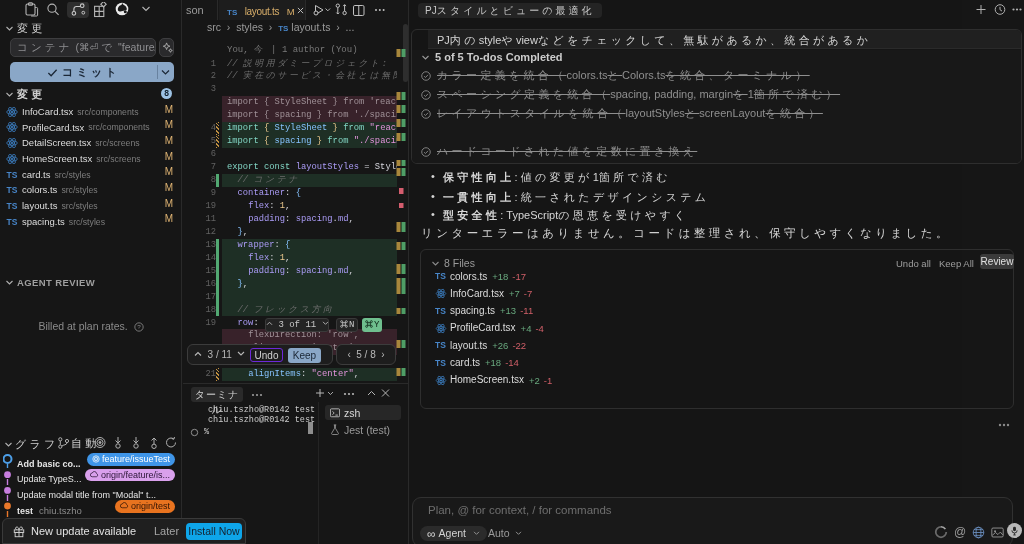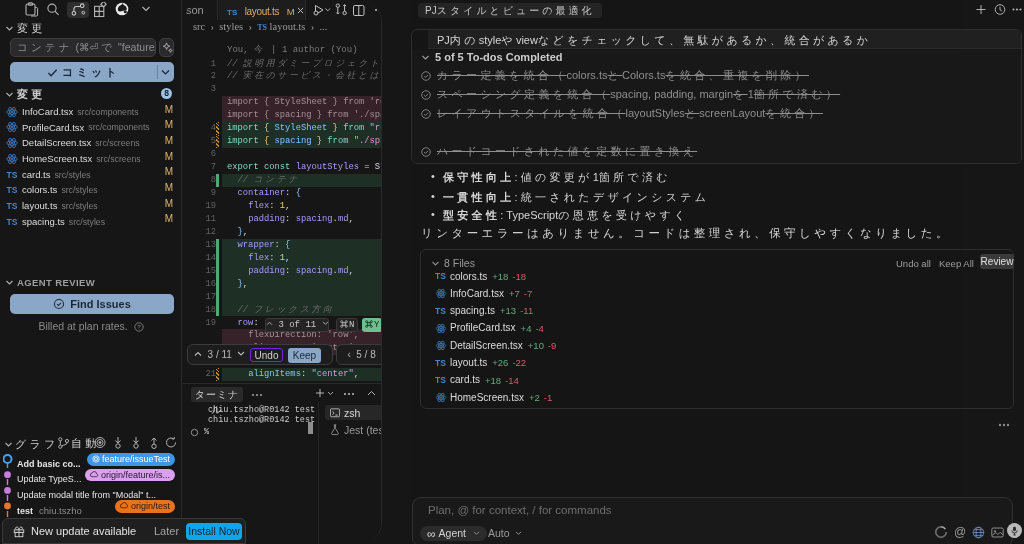--- a/index.html
+++ b/index.html
@@ -139,26 +139,20 @@
     <div class="frow"><span class="fic" style="color:#4886c9;">TS</span><span class="fname">colors.ts</span><span class="fpath">src/styles</span><span class="fm">M</span></div>
     <div class="frow"><span class="fic" style="color:#4886c9;">TS</span><span class="fname">layout.ts</span><span class="fpath">src/styles</span><span class="fm">M</span></div>
     <div class="frow"><span class="fic" style="color:#4886c9;">TS</span><span class="fname">spacing.ts</span><span class="fpath">src/styles</span><span class="fm">M</span></div>
   </div>
 
   <div class="abs" style="left:5px;top:277px;font-size:9.5px;font-weight:bold;color:#9f9f9f;letter-spacing:0.4px;">
     <svg width="9" height="9" viewBox="0 0 9 9" style="display:inline-block;vertical-align:-1px;margin-right:3px;">
         <path d="M1.5 3 l3 3 3-3" stroke="#b0b0b0" fill="none" stroke-width="1.1"></path>
       </svg>AGENT REVIEW
   </div>
-  <div class="abs" style="left:10px;top:294px;width:164px;height:20px;background:#8aa7c7;border-radius:5px;color:#1b2736;font-size:11px;font-weight:bold;text-align:center;line-height:20px;">
-    <svg width="12" height="12" viewBox="0 0 14 14" style="display:inline-block;vertical-align:-2px;margin-right:5px;" fill="none" stroke="#1b2736" stroke-width="1.2">
-        <circle cx="7" cy="7" r="5.3"></circle>
-        <path d="M4.8 7.2 l1.6 1.6 2.9-3.2"></path>
-      </svg>Find Issues
-  </div>
   <div class="abs" style="left:0px;top:320px;width:182px;text-align:center;font-size:10.5px;color:#8b8b8b;">Billed at plan rates.&nbsp; <svg width="10" height="10" viewBox="0 0 12 12" style="display:inline-block;vertical-align:-1.5px;">
         <circle cx="6" cy="6" r="5" stroke="#8b8b8b" fill="none"></circle>
         <text x="6" y="8.6" font-size="7.5" fill="#8b8b8b" text-anchor="middle" font-family="Liberation Sans">?</text>
       </svg></div>
 
   <div class="abs" style="left:4px;top:437px;font-size:11px;color:#cfcfcf;">
     <svg width="9" height="9" viewBox="0 0 9 9" style="display:inline-block;vertical-align:-1px;margin-right:2px;">
         <path d="M1.5 3 l3 3 3-3" stroke="#b0b0b0" fill="none" stroke-width="1.1"></path>
       </svg><span class="jp">グラフ</span>
   </div>
@@ -222,21 +216,21 @@
         <rect x="1.5" y="4.5" width="11" height="3"></rect>
         <rect x="2.5" y="7.5" width="9" height="5"></rect>
         <path d="M7 4.5 v8 M4.2 4.2 c-1.8-0.6-1.6-3 0.3-3 1.4 0 2.2 1.4 2.5 3.3 M9.8 4.2 c1.8-0.6 1.6-3-0.3-3-1.4 0-2.2 1.4-2.5 3.3"></path>
       </svg>
     <span class="abs" style="left:28px;top:6px;font-size:11px;color:#e2e2e2;">New update available</span>
     <span class="abs" style="left:151px;top:6px;font-size:11px;color:#a5a5a5;">Later</span>
     <span class="abs" style="left:183px;top:4px;width:56px;height:17px;background:#0ea5e9;border-radius:4px;color:#15202e;font-size:10.5px;text-align:center;line-height:17px;">Install Now</span>
   </div>
 </div>
 
-<div class="abs" id="editor" style="left:183px;top:0;width:199px;height:544px;background:#161616;border-right:1px solid #2a2a2a;overflow:hidden;border-radius:22px;">
+<div class="abs" id="editor" style="left:183px;top:0;width:226px;height:544px;background:#161616;border-right:1px solid #2a2a2a;overflow:hidden;">
 
   <div class="abs" style="left:0;top:0;width:226px;height:20px;background:#171717;">
     <div class="abs" style="left:0;top:0;width:35px;height:20px;border-right:1px solid #2a2a2a;color:#9a9a9a;font-size:11px;line-height:20px;padding-left:3px;">son</div>
     <div class="abs" style="left:36px;top:0;width:87px;height:20px;background:#1d1d1d;border-right:1px solid #2a2a2a;line-height:20px;white-space:nowrap;">
       <span style="color:#4886c9;font-size:8px;font-weight:bold;margin-left:8px;">TS</span>
       <span style="color:#d8ae6a;font-size:10px;letter-spacing:-0.3px;margin-left:3px;">layout.ts</span>
       <span style="color:#d8ae6a;font-size:9.5px;margin-left:3px;">M</span>
       <svg style="position:absolute;left:78px;top:6.5px;" width="7" height="7" viewBox="0 0 8 8">
           <path d="M1 1 l6 6 M7 1 l-6 6" stroke="#c0c0c0" stroke-width="1.1"></path>
         </svg>
@@ -256,21 +250,21 @@
           <path d="M5.75 0.5 v10"></path>
         </g>
       <g transform="translate(63,6)" fill="#c2c2c2" stroke="none">
           <circle cx="1" cy="1" r="1"></circle>
           <circle cx="4.8" cy="1" r="1"></circle>
           <circle cx="8.6" cy="1" r="1"></circle>
         </g>
     </svg>
   </div>
 
-  <div class="abs" style="left:10px;top:21px;height:14px;font-size:10.5px;color:#9a9a9a;white-space:nowrap;font-family:Liberation Serif, serif;">src&nbsp; ›&nbsp; styles&nbsp; ›&nbsp; <span style="color:#4886c9;font-size:8px;font-weight:bold;">TS</span> layout.ts&nbsp; ›&nbsp; ...</div>
+  <div class="abs" style="left:24px;top:21px;height:14px;font-size:10.5px;color:#9a9a9a;white-space:nowrap;">src&nbsp; ›&nbsp; styles&nbsp; ›&nbsp; <span style="color:#4886c9;font-size:8px;font-weight:bold;">TS</span> layout.ts&nbsp; ›&nbsp; ...</div>
 
   <div class="abs mono" id="code" style="left:0;top:39.5px;width:226px;height:347px;font-size:8.8px;line-height:12.95px;">
 <div class="abs" style="left:44px;top:4px;font-size:9px;color:#787878;white-space:nowrap;">You, <span class="jp">今</span> | 1 author (You)</div>
 <div class="abs" style="left:39px;top:18.0px;width:175px;height:12.95px;"></div>
 <div class="abs" style="left:0px;top:18.0px;width:33px;text-align:right;color:#616161;font-size:8.8px;line-height:12.95px;">1</div>
 <div class="abs" style="left:44px;top:18.0px;line-height:12.95px;white-space:nowrap;max-width:170px;overflow:hidden;"><span style="color:#6d6d6d;font-style:italic;">// <span class="jp">説明用ダミープロジェクト: レイアウト定義</span></span></div>
 <div class="abs" style="left:39px;top:30.9px;width:175px;height:12.95px;"></div>
 <div class="abs" style="left:0px;top:30.9px;width:33px;text-align:right;color:#616161;font-size:8.8px;line-height:12.95px;">2</div>
 <div class="abs" style="left:44px;top:30.9px;line-height:12.95px;white-space:nowrap;max-width:170px;overflow:hidden;"><span style="color:#6d6d6d;font-style:italic;">// <span class="jp">実在のサービス・会社とは無関係です</span></span></div>
 <div class="abs" style="left:39px;top:43.9px;width:175px;height:12.95px;"></div>
@@ -471,21 +465,21 @@
     </div>
     <div class="abs" style="left:0;top:20px;width:611px;height:115px;background:#181818;">
       <div class="abs" style="left:9px;top:1px;font-size:11px;color:#cccccc;">
         <svg width="9" height="9" viewBox="0 0 9 9" style="display:inline-block;vertical-align:-1px;margin-right:5px;">
             <path d="M1.5 3 l3 3 3-3" stroke="#9a9a9a" fill="none" stroke-width="1.1"></path>
           </svg><b>5 of 5 To-dos Completed</b>
       </div>
       <div class="todo" style="top:18px;"><svg class="tchk" width="10" height="10" viewBox="0 0 11 11" fill="none" stroke="#8a8a8a" stroke-width="1">
             <circle cx="5.5" cy="5.5" r="4.7"></circle>
             <path d="M3.4 5.7 l1.5 1.5 2.8-3"></path>
-          </svg><span class="jp">カラー定義を統合（</span>colors.ts<span class="jp">と</span>Colors.ts<span class="jp">を統合、重複を削除）</span></div>
+          </svg><span class="jp">カラー定義を統合（</span>colors.ts<span class="jp">と</span>Colors.ts<span class="jp">を統合、ターミナル）</span></div>
       <div class="todo" style="top:37px;"><svg class="tchk" width="10" height="10" viewBox="0 0 11 11" fill="none" stroke="#8a8a8a" stroke-width="1">
             <circle cx="5.5" cy="5.5" r="4.7"></circle>
             <path d="M3.4 5.7 l1.5 1.5 2.8-3"></path>
           </svg><span class="jp">スペーシング定義を統合（</span>spacing, padding, margin<span class="jp">を</span>1<span class="jp">箇所で済む）</span></div>
       <div class="todo" style="top:56px;"><svg class="tchk" width="10" height="10" viewBox="0 0 11 11" fill="none" stroke="#8a8a8a" stroke-width="1">
             <circle cx="5.5" cy="5.5" r="4.7"></circle>
             <path d="M3.4 5.7 l1.5 1.5 2.8-3"></path>
           </svg><span class="jp">レイアウトスタイルを統合（</span>layoutStyles<span class="jp">と</span>screenLayout<span class="jp">を統合）</span></div>
       <div class="todo" style="top:94px;"><svg class="tchk" width="10" height="10" viewBox="0 0 11 11" fill="none" stroke="#8a8a8a" stroke-width="1">
             <circle cx="5.5" cy="5.5" r="4.7"></circle>
@@ -502,46 +496,38 @@
   <div class="abs" style="left:10px;top:249px;width:594px;height:160px;border:1px solid #2e2e2e;border-radius:6px;">
     <div class="abs" style="left:10px;top:7px;font-size:10.5px;color:#9a9a9a;">
       <svg width="9" height="9" viewBox="0 0 9 9" style="display:inline-block;vertical-align:-1px;margin-right:4px;">
           <path d="M1.5 3 l3 3 3-3" stroke="#8a8a8a" fill="none" stroke-width="1.1"></path>
         </svg>8 Files
     </div>
     <span class="abs" style="left:475px;top:7.5px;font-size:9.5px;color:#9f9f9f;">Undo all</span>
     <span class="abs" style="left:518px;top:7.5px;font-size:9.5px;color:#9f9f9f;">Keep All</span>
     <span class="abs" style="left:559px;top:4px;width:34px;height:15px;background:#3a3a3a;border-radius:3px;font-size:10px;color:#e0e0e0;text-align:center;line-height:15px;">Review</span>
     <div class="abs" style="left:0;top:16.5px;width:594px;">
-      <div class="crow"><span class="cic" style="color:#4886c9;">TS</span><span class="cname">colors.ts</span><span class="plus">+18</span><span class="minus">-18</span></div>
+      <div class="crow"><span class="cic" style="color:#4886c9;">TS</span><span class="cname">colors.ts</span><span class="plus">+18</span><span class="minus">-17</span></div>
       <div class="crow"><svg class="cic" width="11" height="11" viewBox="0 0 16 16" style="display:inline-block;vertical-align:middle;">
             <g fill="none" stroke="#3d83c9" stroke-width="1">
               <ellipse cx="8" cy="8" rx="7" ry="2.8"></ellipse>
               <ellipse cx="8" cy="8" rx="7" ry="2.8" transform="rotate(60 8 8)"></ellipse>
               <ellipse cx="8" cy="8" rx="7" ry="2.8" transform="rotate(120 8 8)"></ellipse>
             </g>
             <circle cx="8" cy="8" r="1.4" fill="#3d83c9"></circle>
           </svg><span class="cname">InfoCard.tsx</span><span class="plus">+7</span><span class="minus">-7</span></div>
       <div class="crow"><span class="cic" style="color:#4886c9;">TS</span><span class="cname">spacing.ts</span><span class="plus">+13</span><span class="minus">-11</span></div>
       <div class="crow"><svg class="cic" width="11" height="11" viewBox="0 0 16 16" style="display:inline-block;vertical-align:middle;">
             <g fill="none" stroke="#3d83c9" stroke-width="1">
               <ellipse cx="8" cy="8" rx="7" ry="2.8"></ellipse>
               <ellipse cx="8" cy="8" rx="7" ry="2.8" transform="rotate(60 8 8)"></ellipse>
               <ellipse cx="8" cy="8" rx="7" ry="2.8" transform="rotate(120 8 8)"></ellipse>
             </g>
             <circle cx="8" cy="8" r="1.4" fill="#3d83c9"></circle>
           </svg><span class="cname">ProfileCard.tsx</span><span class="plus">+4</span><span class="minus">-4</span></div>
-      <div class="crow"><svg class="cic" width="11" height="11" viewBox="0 0 16 16" style="display:inline-block;vertical-align:middle;">
-            <g fill="none" stroke="#3d83c9" stroke-width="1">
-              <ellipse cx="8" cy="8" rx="7" ry="2.8"></ellipse>
-              <ellipse cx="8" cy="8" rx="7" ry="2.8" transform="rotate(60 8 8)"></ellipse>
-              <ellipse cx="8" cy="8" rx="7" ry="2.8" transform="rotate(120 8 8)"></ellipse>
-            </g>
-            <circle cx="8" cy="8" r="1.4" fill="#3d83c9"></circle>
-          </svg><span class="cname">DetailScreen.tsx</span><span class="plus">+10</span><span class="minus">-9</span></div>
       <div class="crow"><span class="cic" style="color:#4886c9;">TS</span><span class="cname">layout.ts</span><span class="plus">+26</span><span class="minus">-22</span></div>
       <div class="crow"><span class="cic" style="color:#4886c9;">TS</span><span class="cname">card.ts</span><span class="plus">+18</span><span class="minus">-14</span></div>
       <div class="crow"><svg class="cic" width="11" height="11" viewBox="0 0 16 16" style="display:inline-block;vertical-align:middle;">
             <g fill="none" stroke="#3d83c9" stroke-width="1">
               <ellipse cx="8" cy="8" rx="7" ry="2.8"></ellipse>
               <ellipse cx="8" cy="8" rx="7" ry="2.8" transform="rotate(60 8 8)"></ellipse>
               <ellipse cx="8" cy="8" rx="7" ry="2.8" transform="rotate(120 8 8)"></ellipse>
             </g>
             <circle cx="8" cy="8" r="1.4" fill="#3d83c9"></circle>
           </svg><span class="cname">HomeScreen.tsx</span><span class="plus">+2</span><span class="minus">-1</span></div>

